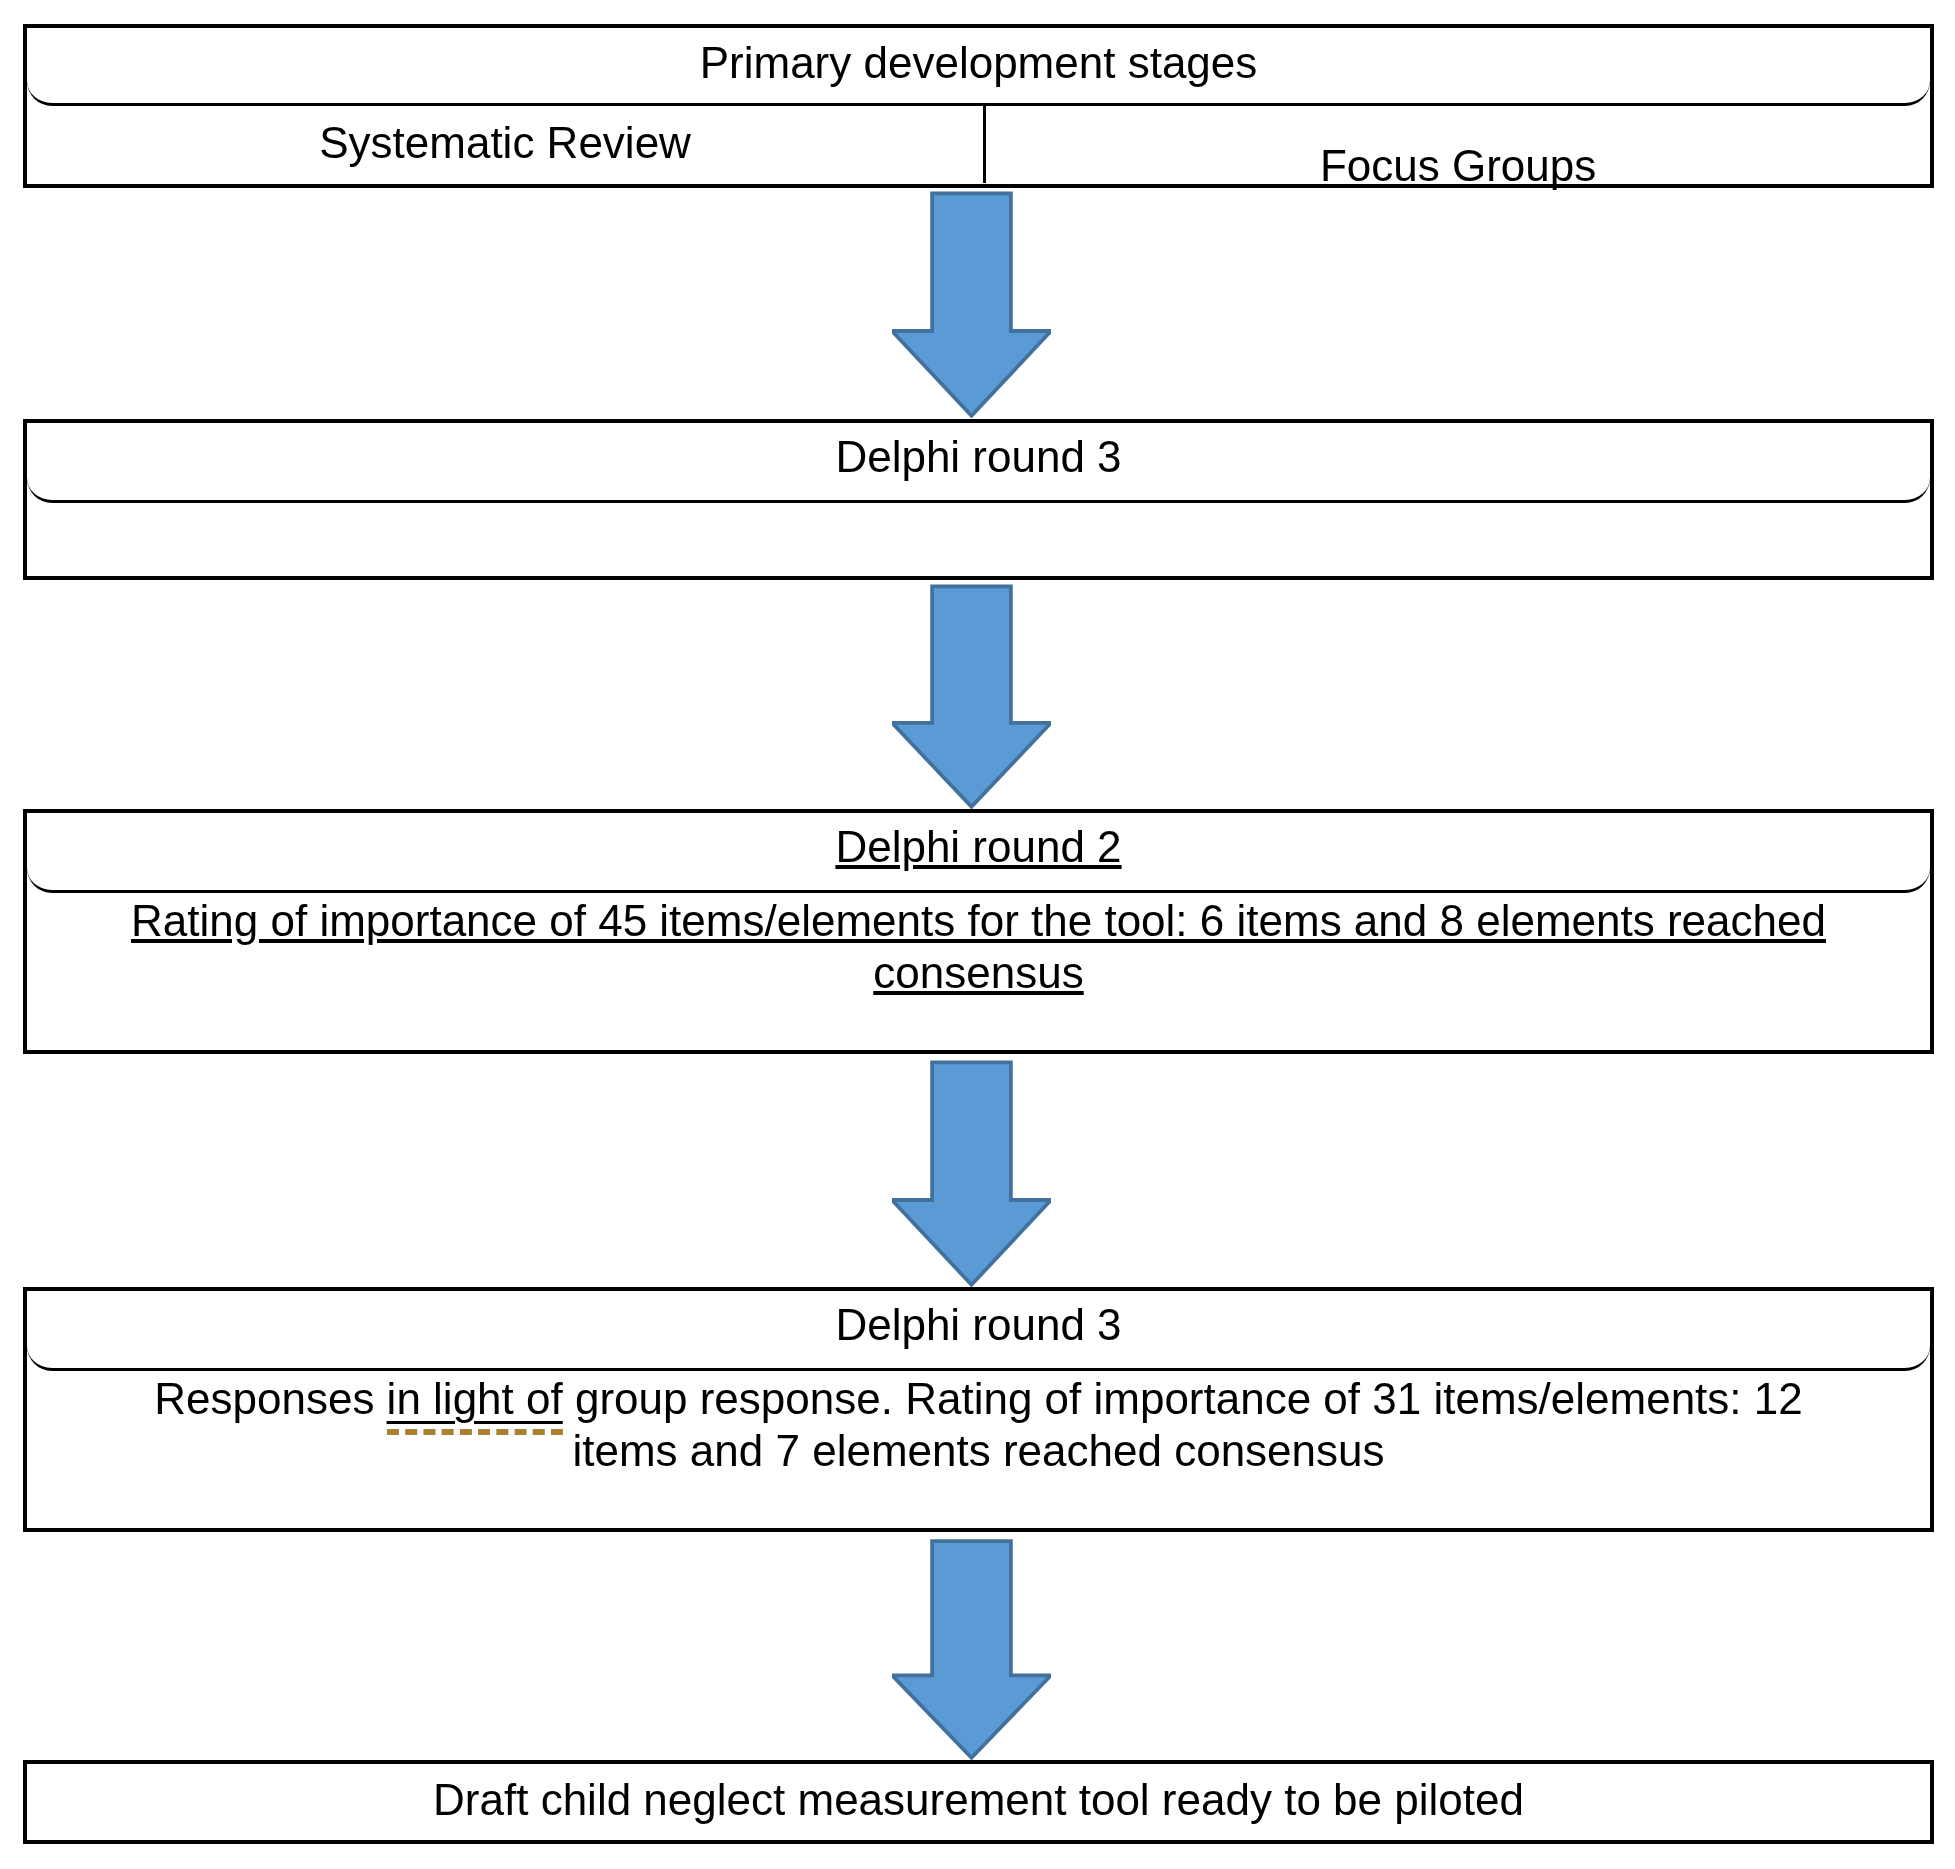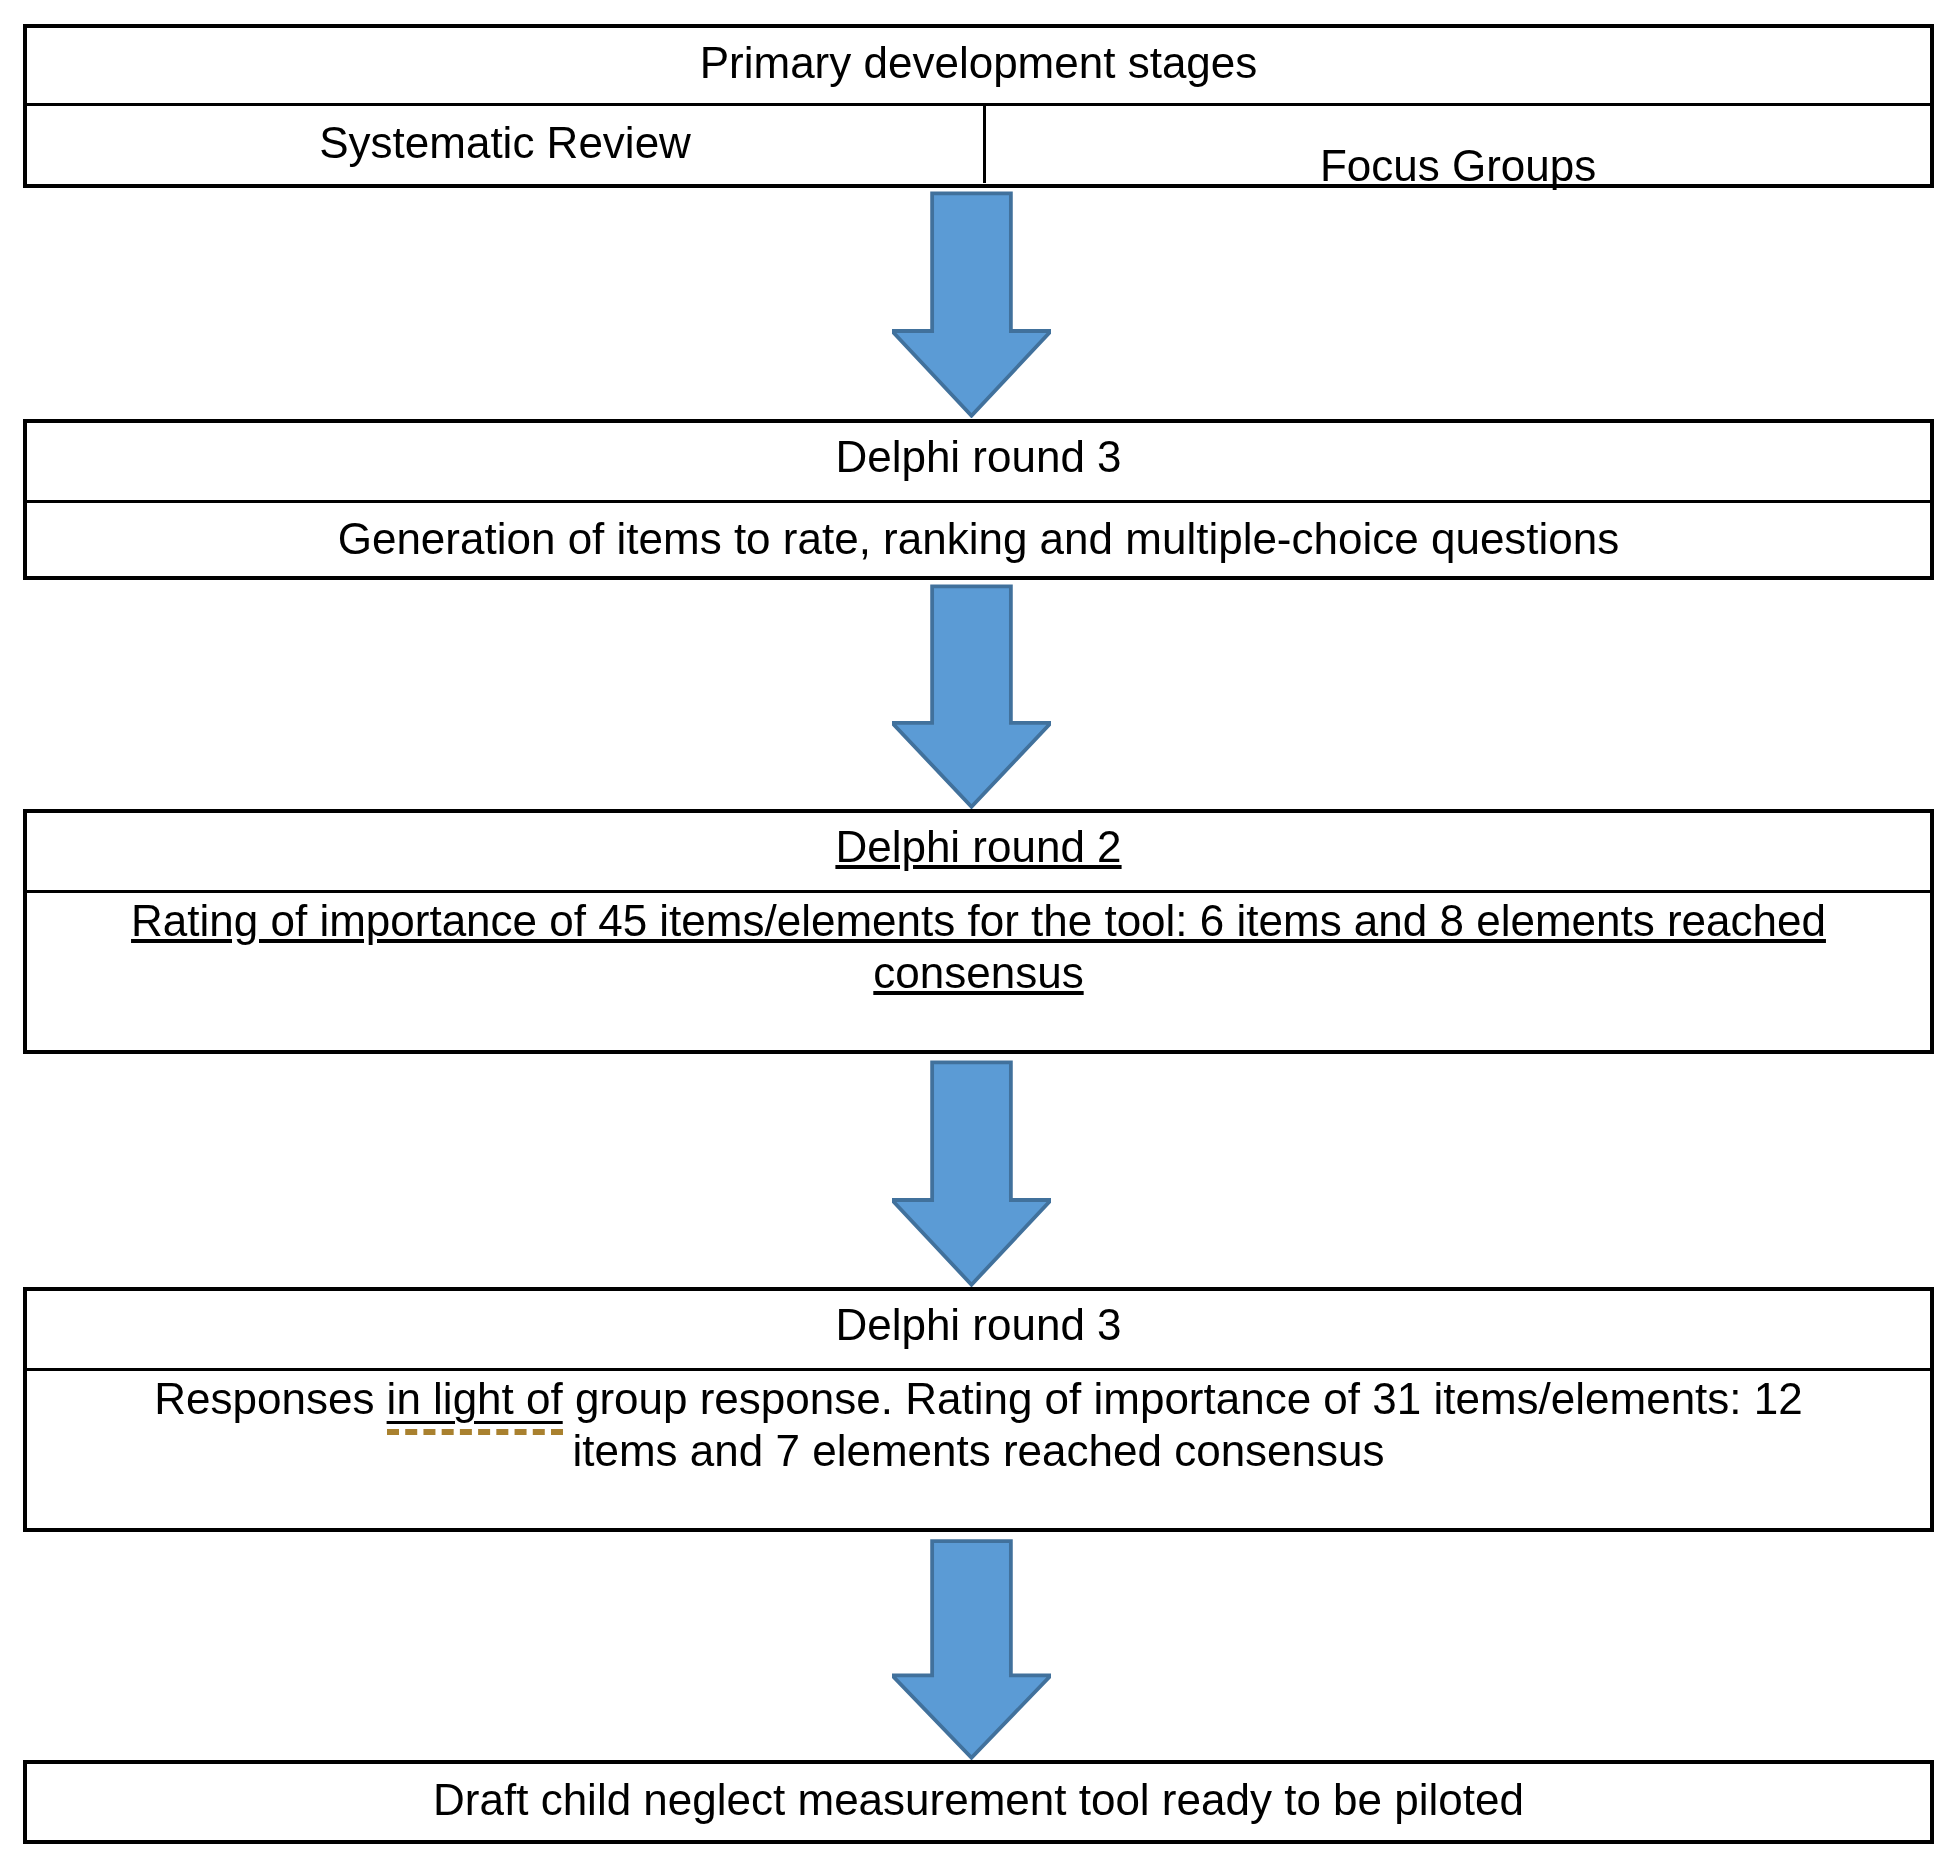--- a/index.html
+++ b/index.html
@@ -15,21 +15,21 @@
   }
   .box {
     position: absolute;
     left: 23px;
     width: 1911px;
     box-sizing: border-box;
     border: 4.5px solid #000000;
     background: #ffffff;
   }
   .row { text-align: center; box-sizing: border-box; overflow: hidden; }
-  .hdr { border-bottom: 3.8px solid #000000; }
+  .hdr { border-bottom: 3.8px solid #000000; border-radius: 25px; }
 
   
   .t-top { top: 24px; height: 164px; }
   .t-top .hdr { height: 78px; line-height: 70px; }
   .t-top .cols { display: flex; height: 77px; }
   .t-top .cell { line-height: 73px; text-align: center; box-sizing: border-box; }
   .t-top .cell.left  { width: 50.4%; border-right: 3.8px solid #000000; }
   .t-top .cell.right { flex: 1; margin-top: 23px; }
 
   
@@ -77,21 +77,20 @@
   </div>
 
   <div class="arrow a1">
     <svg viewBox="0 0 210 300" preserveAspectRatio="none" aria-hidden="true">
       <polygon stroke-width="5" points="53,3 157,3 157,185 210,185 105,297 0,185 53,185" fill="#5b9bd5" stroke="#41719c"></polygon>
     </svg>
   </div>
 
   <div class="box stage s1">
     <div class="row hdr">Delphi round 3</div>
-    <div class="row bdy">Generation of items to rate, ranking and multiple-choice questions</div>
   </div>
 
   <div class="arrow a2">
     <svg viewBox="0 0 210 300" preserveAspectRatio="none" aria-hidden="true">
       <polygon stroke-width="5" points="53,3 157,3 157,185 210,185 105,297 0,185 53,185" fill="#5b9bd5" stroke="#41719c"></polygon>
     </svg>
   </div>
 
   <div class="box stage s2">
     <div class="row hdr">Delphi round 2</div>

